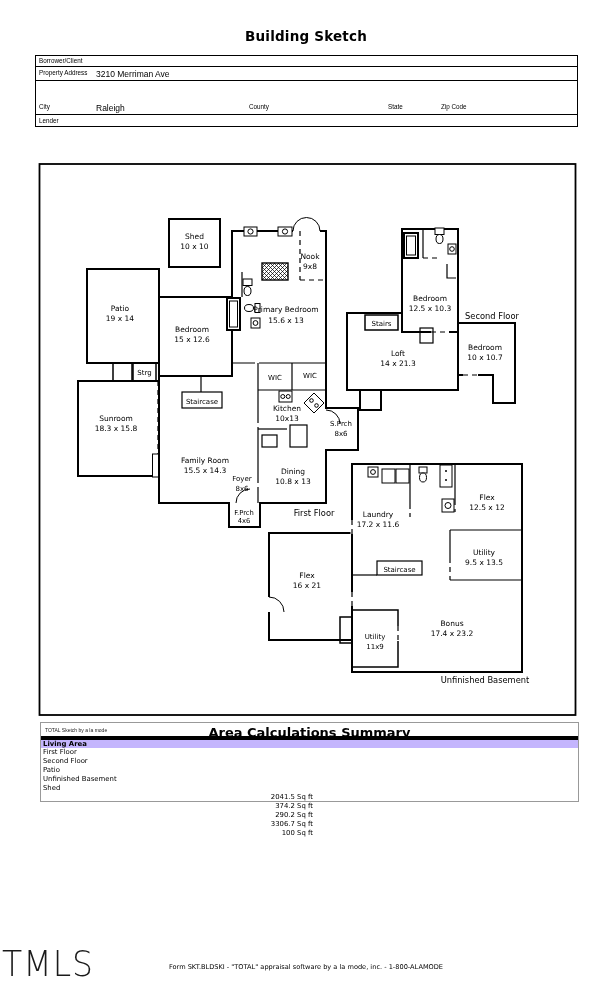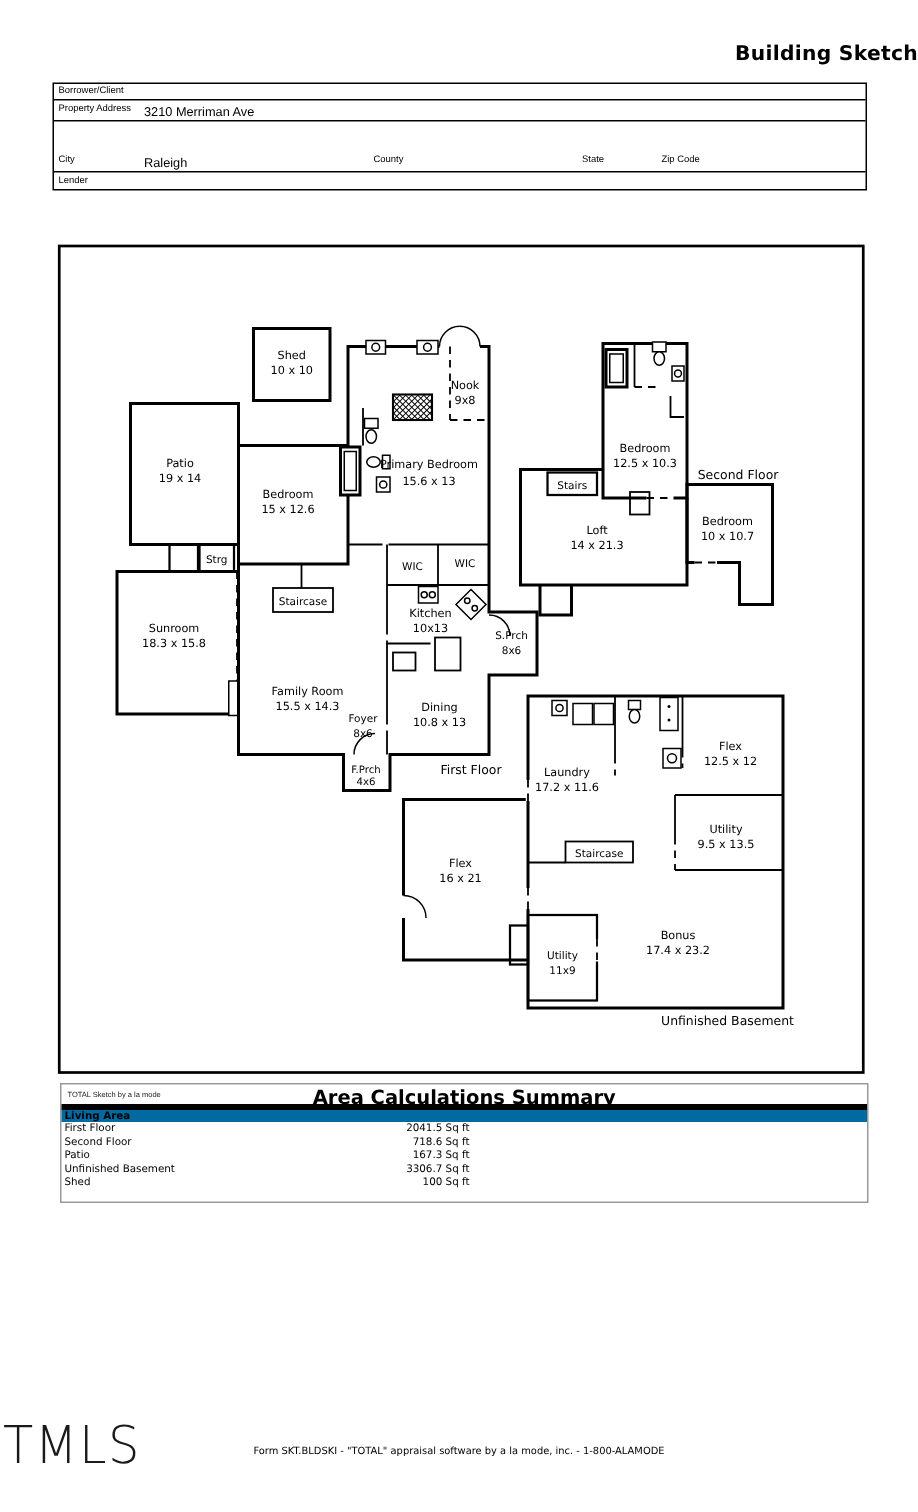--- a/index.html
+++ b/index.html
@@ -1,37 +1,37 @@
 <!DOCTYPE html>
 <html><head>
 <meta charset="utf-8">
 <style>
   html,body{margin:0;padding:0;background:#fff;}
   body{width:612px;height:1008px;position:relative;font-family:"Liberation Sans","DejaVu Sans",sans-serif;color:#000;overflow:hidden;}
   .abs{position:absolute;}
   
-  #page-title{top:28px;left:0;width:612px;text-align:right;font-size:13.5px;font-weight:bold;font-family:"DejaVu Sans",sans-serif;letter-spacing:.2px;}
+  #page-title{top:28px;left:0;width:612px;text-align:center;font-size:13.5px;font-weight:bold;font-family:"DejaVu Sans",sans-serif;letter-spacing:.2px;}
   
   #form-table{top:55px;left:35px;width:541px;border:1px solid #000;box-shadow:0 0 0 1px #fff inset;text-align:center;}
   .frow{position:relative;border-bottom:1px solid #000;}
   .frow:last-child{border-bottom:none;}
   .flabel{font-size:6.3px;color:#000;position:absolute;top:2px;left:3px;white-space:nowrap;}
   .fvalue{font-size:8.5px;position:absolute;bottom:1px;white-space:nowrap;}
   
   #sketch-box{top:160px;left:38px;width:540px;height:560px;}
   
   #summary{top:722px;left:40px;width:537px;border:1px solid #999;background:#fff;}
   #summary-header{position:relative;height:13px;}
   #summary-watermark{position:absolute;left:4px;top:4px;font-size:5px;color:#222;}
   #summary-title{position:absolute;left:0;width:100%;text-align:center;top:2px;font-size:13px;font-weight:bold;font-family:"DejaVu Sans",sans-serif;}
   #summary-bar{height:4px;background:#000;}
-  .band{height:8px;background:#0369a1;font-size:6.9px;font-weight:bold;line-height:8px;padding-left:2px;font-family:"DejaVu Sans",sans-serif;}
+  .band{height:8px;background:#c4b5fd;font-size:6.9px;font-weight:bold;line-height:8px;padding-left:2px;font-family:"DejaVu Sans",sans-serif;}
   .srow{position:relative;height:9px;font-size:6.9px;line-height:9px;font-family:"DejaVu Sans",sans-serif;}
   .srow .lbl{position:absolute;left:2px;white-space:nowrap;}
-  .srow .val{position:absolute;left:0;width:272px;text-align:right;white-space:nowrap;}
+  .srow .val{position:absolute;left:0;width:272px;text-align:right;white-space:nowrap;margin-top:45px;}
   .srow.bold{font-weight:bold;}
   #summary-pad{height:8px;}
   
   #footer-logo{left:2px;top:944px;font-family:"DejaVu Sans",sans-serif;font-weight:200;font-size:33px;letter-spacing:1px;color:#1a1a1a;transform:scaleY(1.05);}
   #footer-text{top:963px;left:0;width:612px;text-align:center;font-size:6.6px;font-family:"DejaVu Sans",sans-serif;}
   
   text{font-family:"DejaVu Sans",sans-serif;fill:#000;}
   .t{font-size:7.5px;text-anchor:middle;}
   .ts{font-size:7px;text-anchor:middle;}
   .tf{font-size:8.3px;text-anchor:middle;}
@@ -322,25 +322,25 @@
     <span id="summary-title">Area Calculations Summary</span>
   </div>
   <div id="summary-bar"></div>
   <div class="band">Living Area</div>
   <div class="srow">
     <span class="lbl">First Floor</span>
     <span class="val">2041.5 Sq ft</span>
   </div>
   <div class="srow">
     <span class="lbl">Second Floor</span>
-    <span class="val">718.6 Sq ft</span>
+    <span class="val">374.2 Sq ft</span>
   </div>
   <div class="srow">
     <span class="lbl">Patio</span>
-    <span class="val">167.3 Sq ft</span>
+    <span class="val">290.2 Sq ft</span>
   </div>
   <div class="srow">
     <span class="lbl">Unfinished Basement</span>
     <span class="val">3306.7 Sq ft</span>
   </div>
   <div class="srow">
     <span class="lbl">Shed</span>
     <span class="val">100 Sq ft</span>
   </div>
   <div id="summary-pad"></div>

